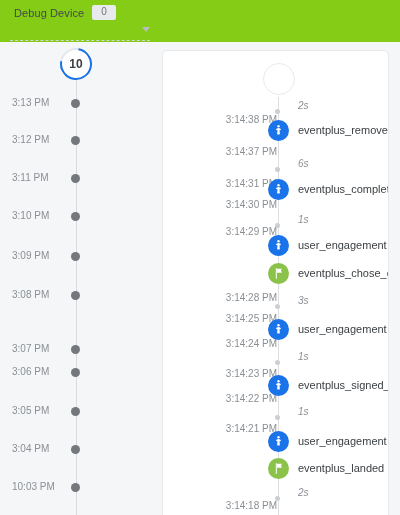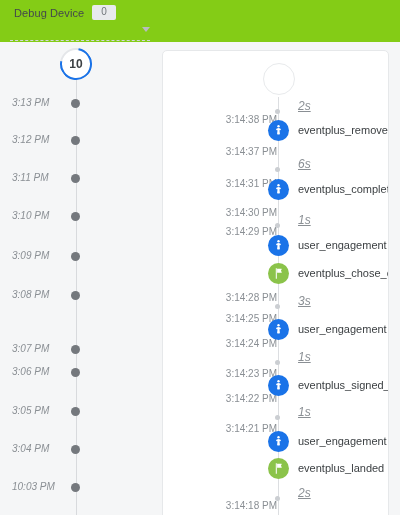--- a/index.html
+++ b/index.html
@@ -129,21 +129,20 @@
   }
   .left-tick-label {
     position: absolute;
     left: 12px;
     top: 0;
     width: 56px;
     text-align: left;
     font-size: 10px;
     color: #8a8f94;
     line-height: 14px;
-    font-style: italic;
   }
   .left-tick-dot {
     position: absolute;
     left: 71px;
     top: 3px;
     width: 9px;
     height: 9px;
     border-radius: 50%;
     background: #74787d;
     z-index: 2;
@@ -201,25 +200,24 @@
     width: 5px;
     height: 5px;
     border-radius: 50%;
     background: #cbced2;
     z-index: 2;
   }
   
   .ev-dur {
     position: absolute;
     left: 135px;
-    font-size: 12px;
+    font-size: 10px;
     font-style: italic;
     color: #8a8f94;
     line-height: 12px;
-    text-decoration: underline;
   }
 
   
   .ev-marker {
     position: absolute;
     left: 105px;
     width: 21px;
     height: 21px;
     border-radius: 50%;
     z-index: 3;
@@ -306,21 +304,21 @@
     </div>
 </div>
 
 <div id="event-card">
   <div id="event-axis-line"></div>
   <div id="event-head-circle"></div>
   <div id="event-times">
       <div class="ev-time" style="top: 63px;">3:14:38 PM</div>
       <div class="ev-time" style="top: 95px;">3:14:37 PM</div>
       <div class="ev-time" style="top: 127px;">3:14:31 PM</div>
-      <div class="ev-time" style="top: 156px;">3:14:30 PM</div>
+      <div class="ev-time" style="top: 148px;">3:14:30 PM</div>
       <div class="ev-time" style="top: 175px;">3:14:29 PM</div>
       <div class="ev-time" style="top: 241px;">3:14:28 PM</div>
       <div class="ev-time" style="top: 262px;">3:14:25 PM</div>
       <div class="ev-time" style="top: 287px;">3:14:24 PM</div>
       <div class="ev-time" style="top: 317px;">3:14:23 PM</div>
       <div class="ev-time" style="top: 342px;">3:14:22 PM</div>
       <div class="ev-time" style="top: 372px;">3:14:21 PM</div>
       <div class="ev-time" style="top: 449px;">3:14:18 PM</div>
     </div>
   <div id="event-gapdots">

